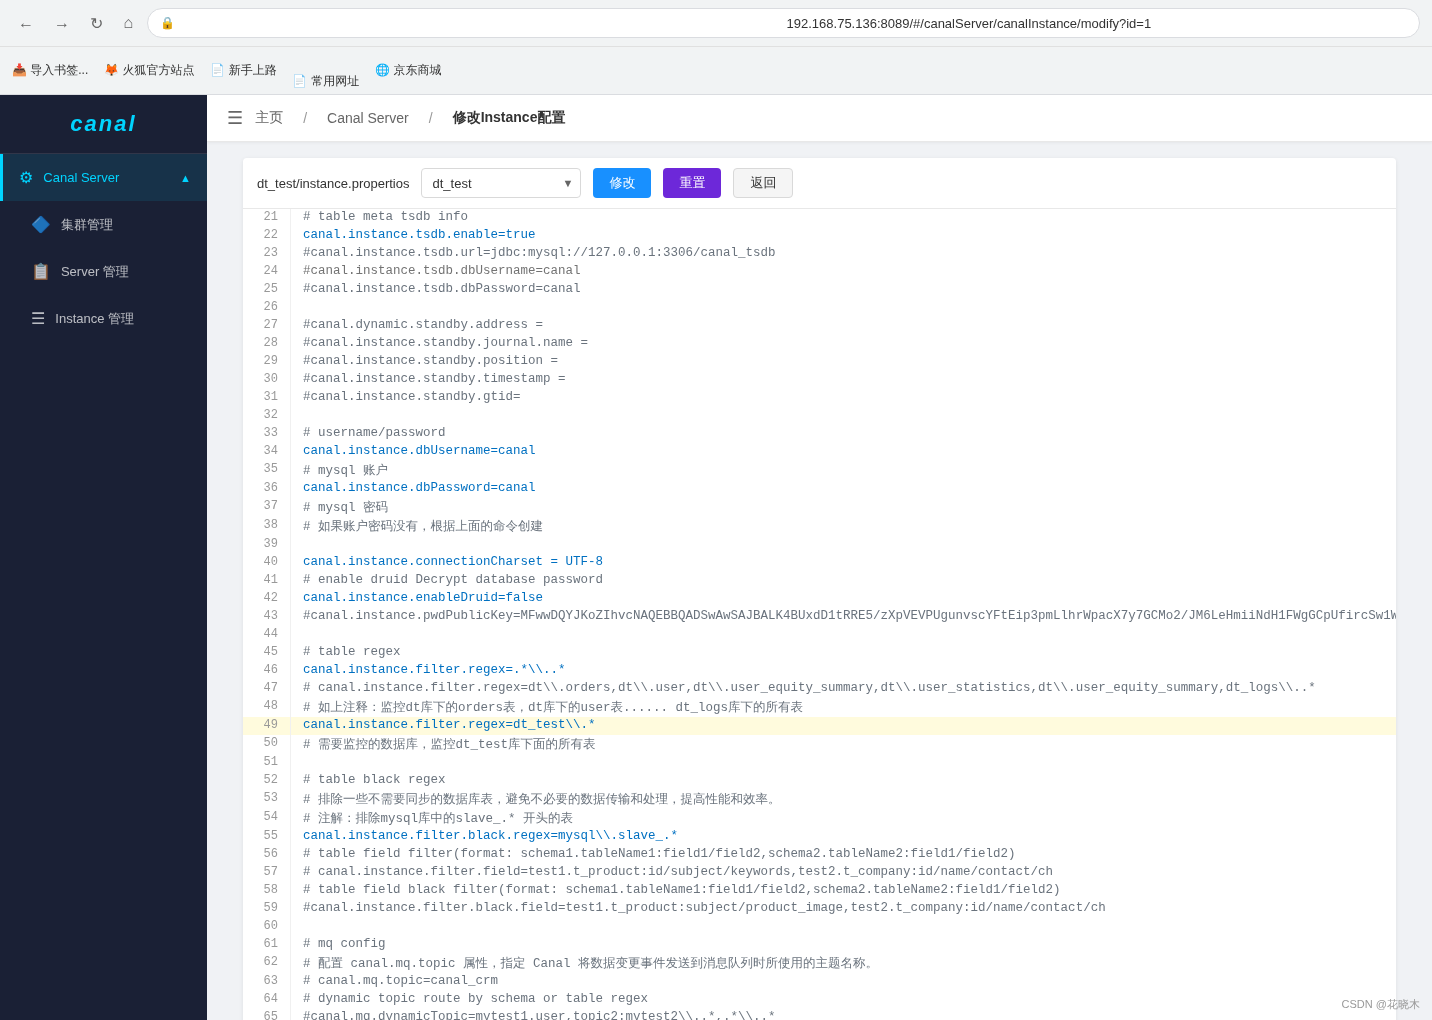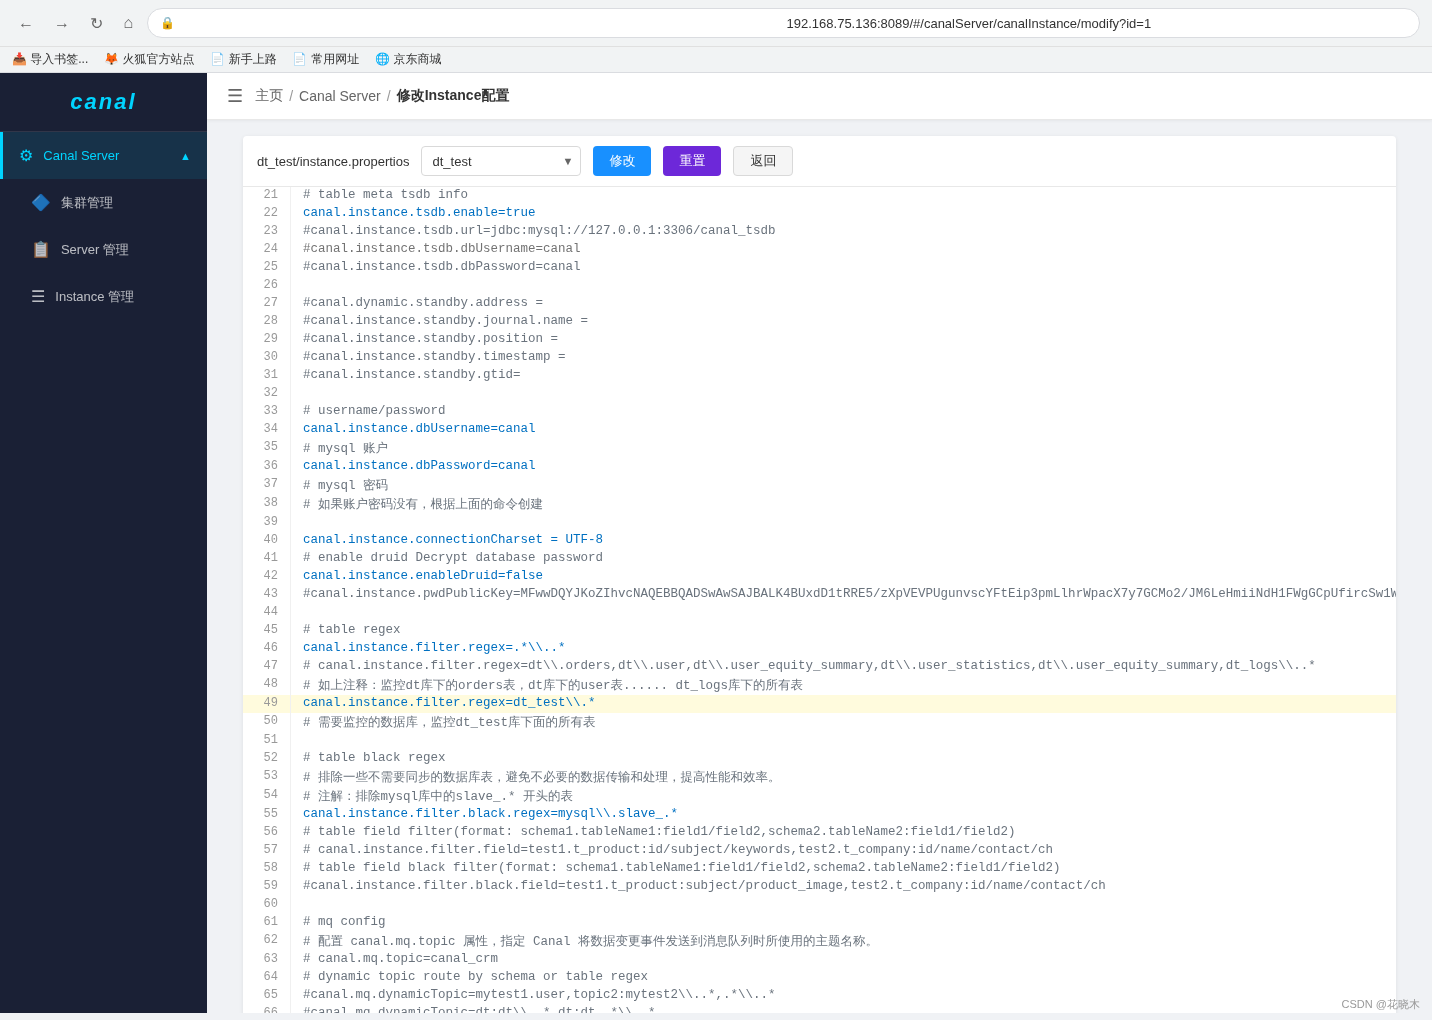--- a/index.html
+++ b/index.html
@@ -26,21 +26,21 @@
     .sidebar-item .item-icon { font-size: 16px; }
     .sidebar-item .item-label { font-size: 13px; }
     .sidebar-item .item-arrow { margin-left: auto; font-size: 11px; }
 
     
     .main-content { flex: 1; display: flex; flex-direction: column; overflow: hidden; background: #f0f2f5; }
 
     
     .page-header { background: white; padding: 12px 20px; display: flex; align-items: center; gap: 8px; border-bottom: 1px solid #e8e8e8; box-shadow: 0 1px 3px rgba(0,0,0,0.05); }
     .hamburger-btn { cursor: pointer; font-size: 18px; color: #666; margin-right: 4px; }
-    .breadcrumb { display: flex; align-items: center; gap: 6px; font-size: 14px; color: #666; }
+    .breadcrumb { display: flex; align-items: center; gap: 20px; font-size: 14px; color: #666; }
     .breadcrumb a { color: #666; text-decoration: none; }
     .breadcrumb .sep { color: #999; }
     .breadcrumb .current { color: #333; font-weight: 700; }
 
     
     .content-body { flex: 1; padding: 16px 36px; overflow: auto; }
 
     
     .config-panel { background: white; border-radius: 4px; box-shadow: 0 1px 4px rgba(0,0,0,0.08); overflow: hidden; }
     .config-toolbar { display: flex; align-items: center; padding: 10px 14px; border-bottom: 1px solid #e8e8e8; gap: 12px; }
@@ -71,21 +71,21 @@
     <button class="browser-nav-btn">⌂</button>
     <div class="browser-address-bar">
       <span style="color:#666;font-size:12px;">🔒</span>
       <span>192.168.75.136:8089/#/canalServer/canalInstance/modify?id=1</span>
     </div>
   </div>
   <div class="bookmarks-bar">
     <span style="cursor:pointer;">📥 <span>导入书签...</span></span>
     <span style="cursor:pointer;">🦊 <span>火狐官方站点</span></span>
     <span style="cursor:pointer;">📄 <span>新手上路</span></span>
-    <span style="cursor:pointer;">📄 <span>常用网址</span></span>
+    <span style="cursor:pointer;margin-top:22px;">📄 <span>常用网址</span></span>
     <span style="cursor:pointer;">🌐 <span>京东商城</span></span>
   </div>
 </div>
 
 <div class="app-layout">
 
   <div class="sidebar">
     <div class="sidebar-logo">
       <div class="logo-text">canal</div>
     </div>

